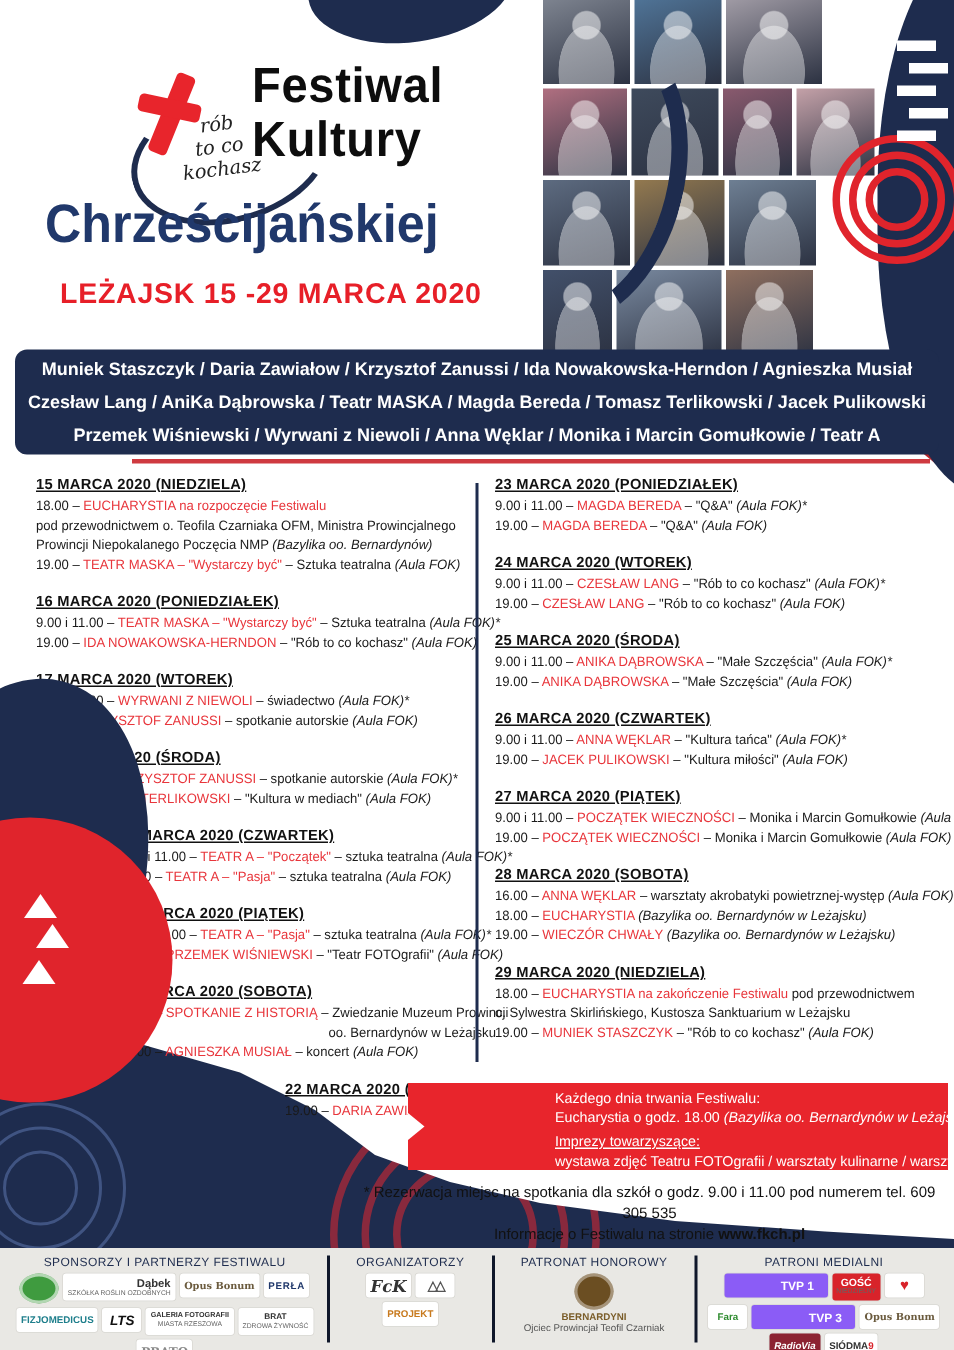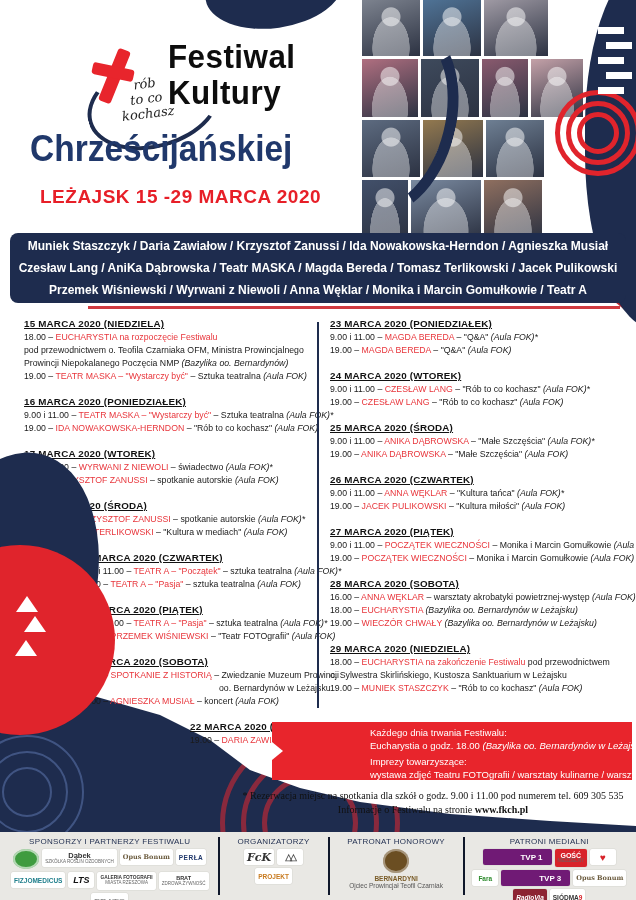--- a/index.html
+++ b/index.html
@@ -55,48 +55,48 @@
   .day{margin-bottom:13px;}
   .day-h{font-size:9.8px;font-weight:bold;color:#111;text-decoration:underline;margin-bottom:2px;letter-spacing:.2px;white-space:nowrap;}
   .ev{font-size:9px;line-height:13px;color:#1a1a1a;white-space:nowrap;transform:scaleX(.97);transform-origin:0 0;}
   .ev .r{color:var(--evred);}
   .ev .v{font-style:italic;}
 
   
   .info-box{position:absolute;left:272px;top:722px;width:360px;height:58px;background:var(--red);z-index:6;box-sizing:border-box;padding:5px 4px 0 78px;}
   .info-box::before{content:"";position:absolute;left:0;top:50%;transform:translateY(-50%);border-top:9px solid transparent;border-bottom:9px solid transparent;border-left:11px solid #fff;}
   .ib-line{font-size:9.5px;line-height:12.5px;color:#fff;white-space:nowrap;margin-left:20px;}
-  .ib-gap{margin-top:4px;}
+  .ib-gap{margin-top:4px;text-decoration:underline;}
   .ib-line .v{font-style:italic;}
-  .footnote{position:absolute;left:235px;top:789px;width:396px;text-align:center;z-index:6;font-size:10px;line-height:14px;color:#111;font-family:Liberation Serif, serif;}
+  .footnote{position:absolute;left:235px;top:789px;width:396px;text-align:center;z-index:6;font-size:10px;line-height:14px;color:#111;}
   .footnote b{font-weight:bold;}
 
   
   .footer{position:absolute;left:0;top:832px;width:636px;height:68px;background:#e9e8e4;z-index:8;display:flex;gap:6px;padding:5px 8px;box-sizing:border-box;}
   .fsec{display:flex;flex-direction:column;align-items:center;}
   .fsec + .fsec{border-left:2px solid #0f172a;padding-left:6px;}
   .fsec-title{font-size:8px;font-weight:normal;color:var(--navy);letter-spacing:.3px;margin-bottom:3px;white-space:nowrap;text-align:center;}
   .lgrow{display:flex;flex-wrap:wrap;gap:3px;justify-content:center;align-content:flex-start;}
   .lgo{height:16px;min-width:20px;background:#fff;border-radius:2px;display:flex;align-items:center;justify-content:center;padding:0 3px;font-size:6.5px;font-weight:bold;color:#333;box-shadow:0 0 0 .5px #d8d7d2;}
   .lgo.two{flex-direction:column;line-height:1;height:18px;}
   .lgo .sub{font-size:4.5px;font-weight:normal;color:#666;}
   .lg-herbal{width:20px;height:20px;min-width:20px;border-radius:50%;background:#3f9b3f;box-shadow:inset 0 0 0 2px rgba(255,255,255,.6);}
-  .lg-dabek{font-size:7.5px;}
+  .lg-dabek{font-size:7.5px;align-items:flex-end;}
   .lg-opus,.lg-opus2{color:#6b5b3e;font-family:"DejaVu Serif",serif;}
   .lg-perla{color:var(--titlenavy);letter-spacing:.5px;}
   .lg-fizjo{color:#1f7f8c;}
   .lg-lts{font-style:italic;font-size:9px;color:#111;}
   .lg-galeria{font-size:4.8px;}
   .lg-brat{font-size:5.5px;}
   .lg-prato{color:#8a8a8a;font-family:"DejaVu Serif",serif;font-size:8px;}
   .lg-fok{font-family:"DejaVu Serif",serif;font-style:italic;font-size:11px;}
   .lg-sanctuary{color:#555;font-size:9px;letter-spacing:-2px;}
   .lg-sanctuary::after{content:"△△";}
   .lg-projekt{color:#c87a1e;}
-  .lg-tvp1,.lg-tvp3{background:#701a75;color:#fff;font-size:8px;min-width:34px;padding-left:32px;}
+  .lg-tvp1,.lg-tvp3{background:#8b5cf6;color:#fff;font-size:8px;min-width:34px;padding-left:32px;}
   .lg-gosc{background:#d8232a;color:#fff;font-size:7px;}
   .lg-heart{color:#d8232a;font-size:10px;}
   .lg-fara{color:#2e8b2e;}
   .lg-radiovia{background:#8c2332;color:#fff;font-style:italic;}
   .lg-siodma{font-size:6.5px;}
   .lg-siodma i{color:#d8232a;font-style:normal;}
   .crest{width:26px;height:24px;border-radius:50%;background:#6b4e22;box-shadow:inset 0 0 0 2px rgba(255,255,255,.4);margin-bottom:2px;}
   .cap1{font-size:6.5px;font-weight:bold;color:#7a5c28;text-align:center;}
   .cap2{font-size:6.5px;color:#555;text-align:center;line-height:1.2;}
 </style>

